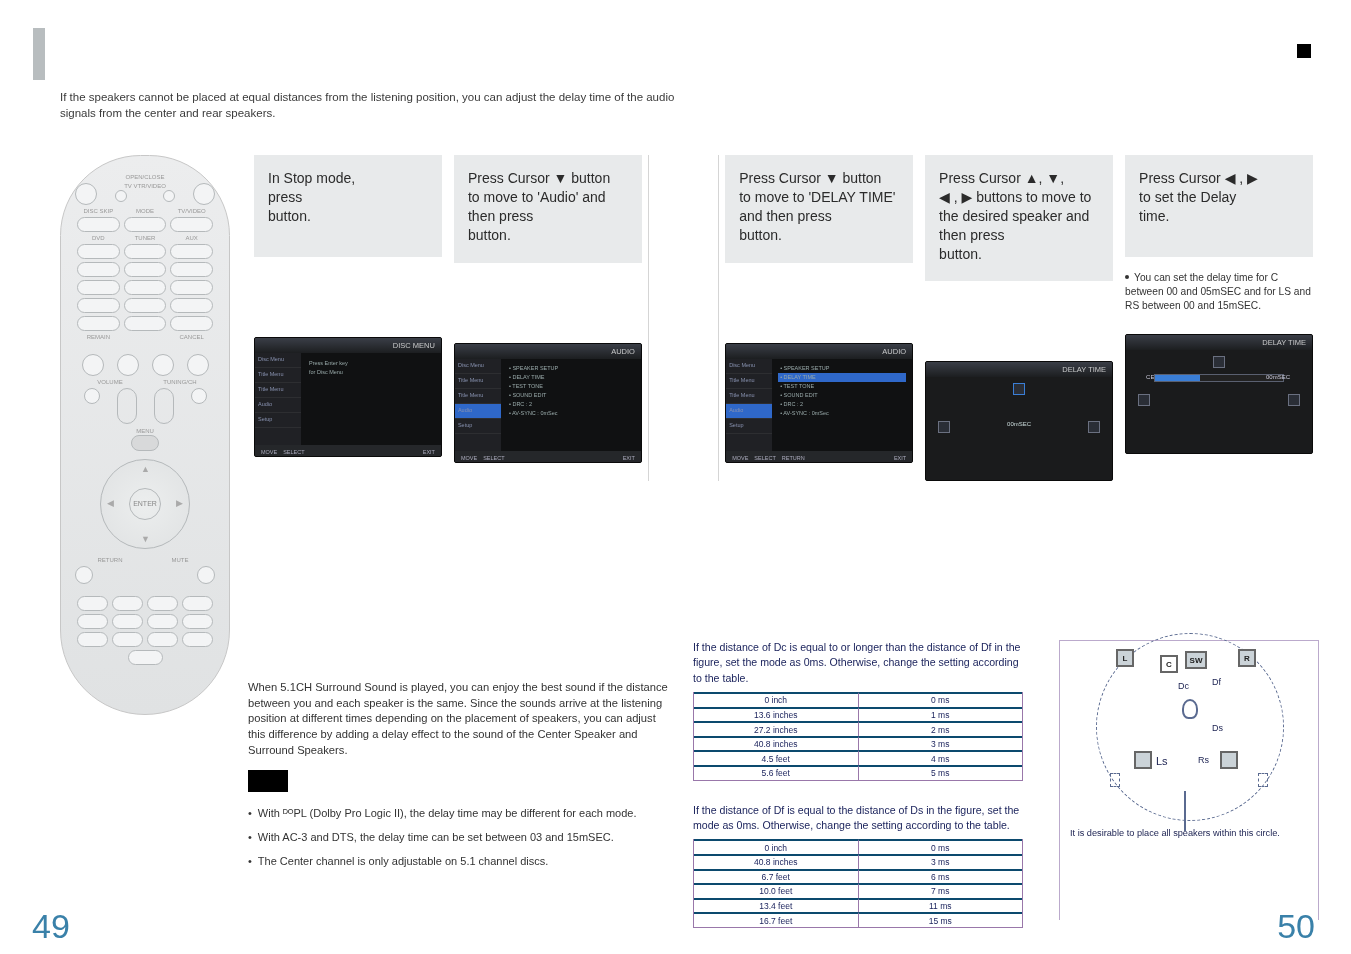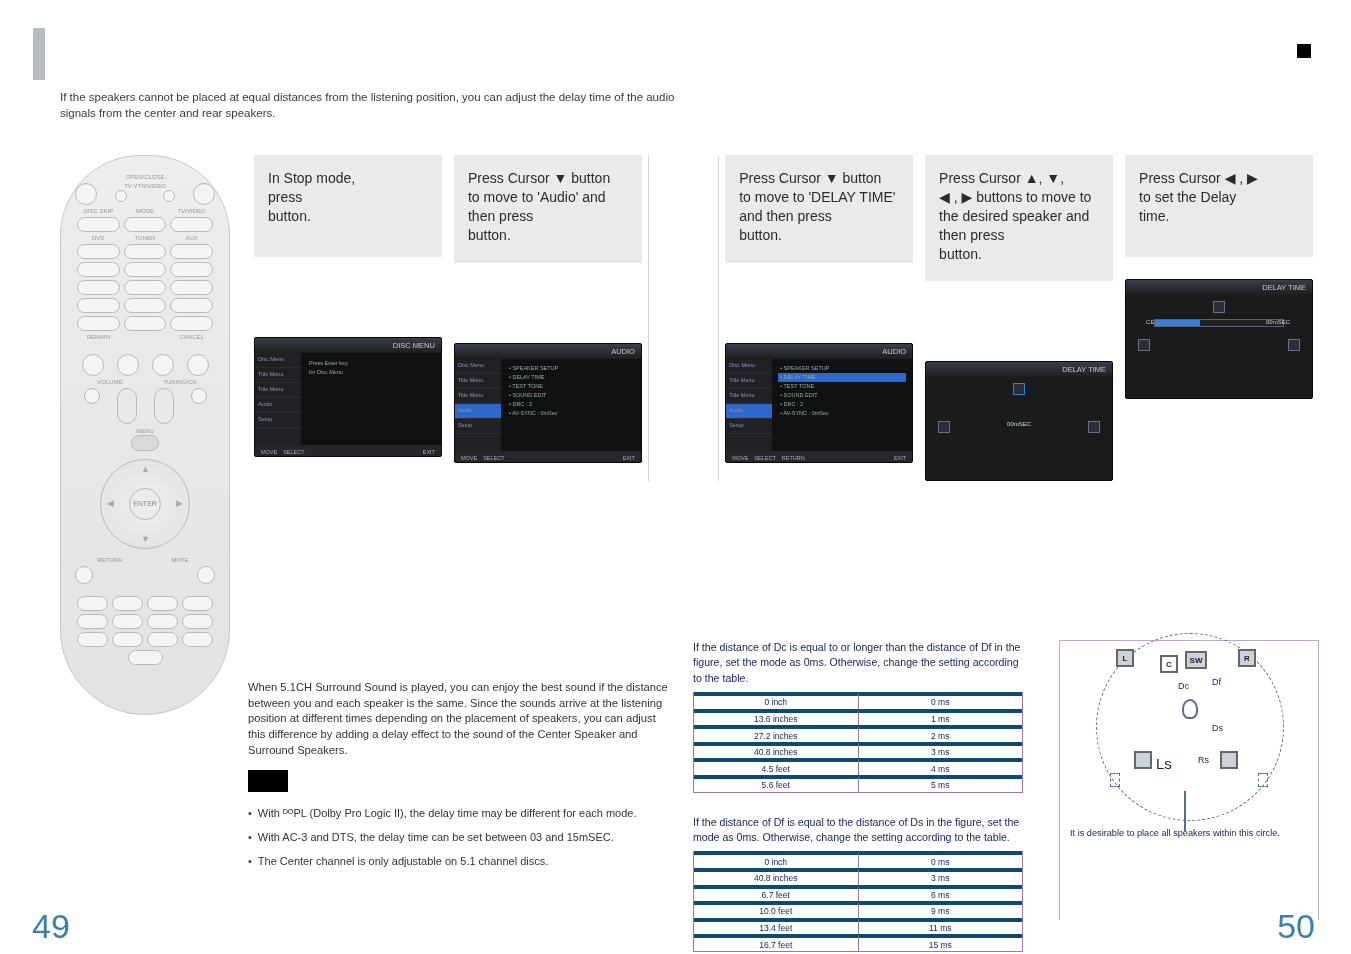--- a/index.html
+++ b/index.html
@@ -32,21 +32,21 @@
   .spkpanel .sq{position:absolute;width:12px;height:12px;border:1px solid #6a7080;background:#2a2e36}
   .notebox{font-size:10.2px;color:#333;line-height:1.35;margin-top:14px}
   .dot{display:inline-block;width:4px;height:4px;background:#333;border-radius:50%;margin:0 5px 2px 0;vertical-align:middle}
   .lower{position:absolute;left:248px;right:32px;top:640px}
   .lower .lcol{position:absolute}
   .black-note{width:40px;height:22px;background:#000;margin:12px 0}
   .bullets{font-size:11px;color:#333;line-height:1.8}
   .bullets .b{display:flex;gap:6px;margin:0 0 4px 0}
   .tbl{border:1px solid #97a;border-top:none;font-size:8.5px;color:#18205a;margin-top:0}
   .tbl .trow{display:flex}
-  .tbl .trow>div{flex:1;text-align:center;padding:1.3px 0;border-top:4px solid #0c4a6e}
+  .tbl .trow>div{flex:1;text-align:center;padding:1.3px 0;border-top:2px solid #0c4a6e}
   .tbl .trow>div:first-child{border-right:1px solid #97a}
   .diagram{position:absolute;right:0;top:0;width:260px;height:280px;border-top:1px solid #bac;border-left:1px solid #bac;border-right:1px solid #bac;padding:10px}
   .diagFoot{font-size:9.2px;color:#1a2050;margin-top:6px;line-height:1.35}
   .pgnum{position:absolute;bottom:8px;font-size:34px;color:#3a81a9;font-weight:300}
   .pgl{left:32px}
   .pgr{right:36px}
   .sectxt{font-size:10.6px;color:#18205a;line-height:1.45;margin-bottom:6px}
   .speaker-diag{position:relative;width:240px;height:170px;margin:0 auto}
   .spk{width:18px;height:18px;border:2px solid #666;position:absolute;font-size:8px;font-weight:bold;color:#222;text-align:center;line-height:16px;background:#fff}
   .spk.grey{background:#cbd3d8}
@@ -306,20 +306,21 @@
 
     </div>
   </div>
 
   <div class="step" style="flex:0.95">
     <div class="stepbox">
       <span>Press Cursor ◀ , ▶</span><br>
       <span>to set the Delay</span><br>
       <span>time.</span>
     </div>
+    <div class="notebox"><span class="dot"></span><span>You can set the delay time for C between 00 and 05mSEC and for LS and RS between 00 and 15mSEC.</span></div>
     <div class="stepimg" style="margin-top:22px">
       <div class="hdr">
           <span></span>
           <span>DELAY TIME</span>
         </div>
       <div class="spkpanel">
         <div class="sq" style="left:50%;top:6px;margin-left:-6px"></div>
         <div style="position:absolute;left:20px;top:24px;font-size:6px;color:#ccd">CENTER</div>
         <div style="position:absolute;left:28px;top:24px;right:28px;height:8px;border:1px solid #5a6070;background:linear-gradient(90deg,#3a7ed6 35%,#222 35%)"></div>
         <div style="position:absolute;right:22px;top:24px;font-size:6px;color:#ccd">00mSEC</div>
@@ -389,21 +390,21 @@
       <div class="trow">
           <div>40.8 inches</div>
           <div>3 ms</div>
         </div>
       <div class="trow">
           <div>6.7 feet</div>
           <div>6 ms</div>
         </div>
       <div class="trow">
           <div>10.0 feet</div>
-          <div>9 ms</div>
+          <div>7 ms</div>
         </div>
       <div class="trow">
           <div>13.4 feet</div>
           <div>11 ms</div>
         </div>
       <div class="trow">
           <div>16.7 feet</div>
           <div>15 ms</div>
         </div>
     </div>
@@ -414,21 +415,21 @@
       <div class="circle-dash"></div>
       <div class="spk grey" style="left:46px;top:-2px">L</div>
       <div class="spk" style="left:90px;top:4px">C</div>
       <div class="spk grey" style="left:115px;top:0px;width:22px">SW</div>
       <div class="spk grey" style="left:168px;top:-2px">R</div>
       <div style="position:absolute;left:108px;top:30px;font-size:9px;color:#1a2050">Dc</div>
       <div style="position:absolute;left:142px;top:26px;font-size:9px;color:#1a2050">Df</div>
       <div class="head" style="left:112px;top:48px"></div>
       <div style="position:absolute;left:142px;top:72px;font-size:9px;color:#1a2050">Ds</div>
       <div class="spk grey" style="left:64px;top:100px"></div>
-      <div style="position:absolute;left:86px;top:104px;font-size:15px;color:#1a2050">Ls</div>
+      <div style="position:absolute;left:86px;top:104px;font-size:11px;color:#1a2050">Ls</div>
       <div style="position:absolute;left:128px;top:104px;font-size:9px;color:#1a2050">Rs</div>
       <div class="spk grey" style="left:150px;top:100px"></div>
       <div style="position:absolute;left:40px;top:122px;width:10px;height:14px;border:1.5px dashed #5a6a90"></div>
       <div style="position:absolute;left:188px;top:122px;width:10px;height:14px;border:1.5px dashed #5a6a90"></div>
       <div style="position:absolute;left:114px;bottom:-10px;width:2px;height:40px;background:#5a6a90"></div>
     </div>
     <div class="diagFoot">It is desirable to place all speakers within this circle.</div>
   </div>
 </div>
 

